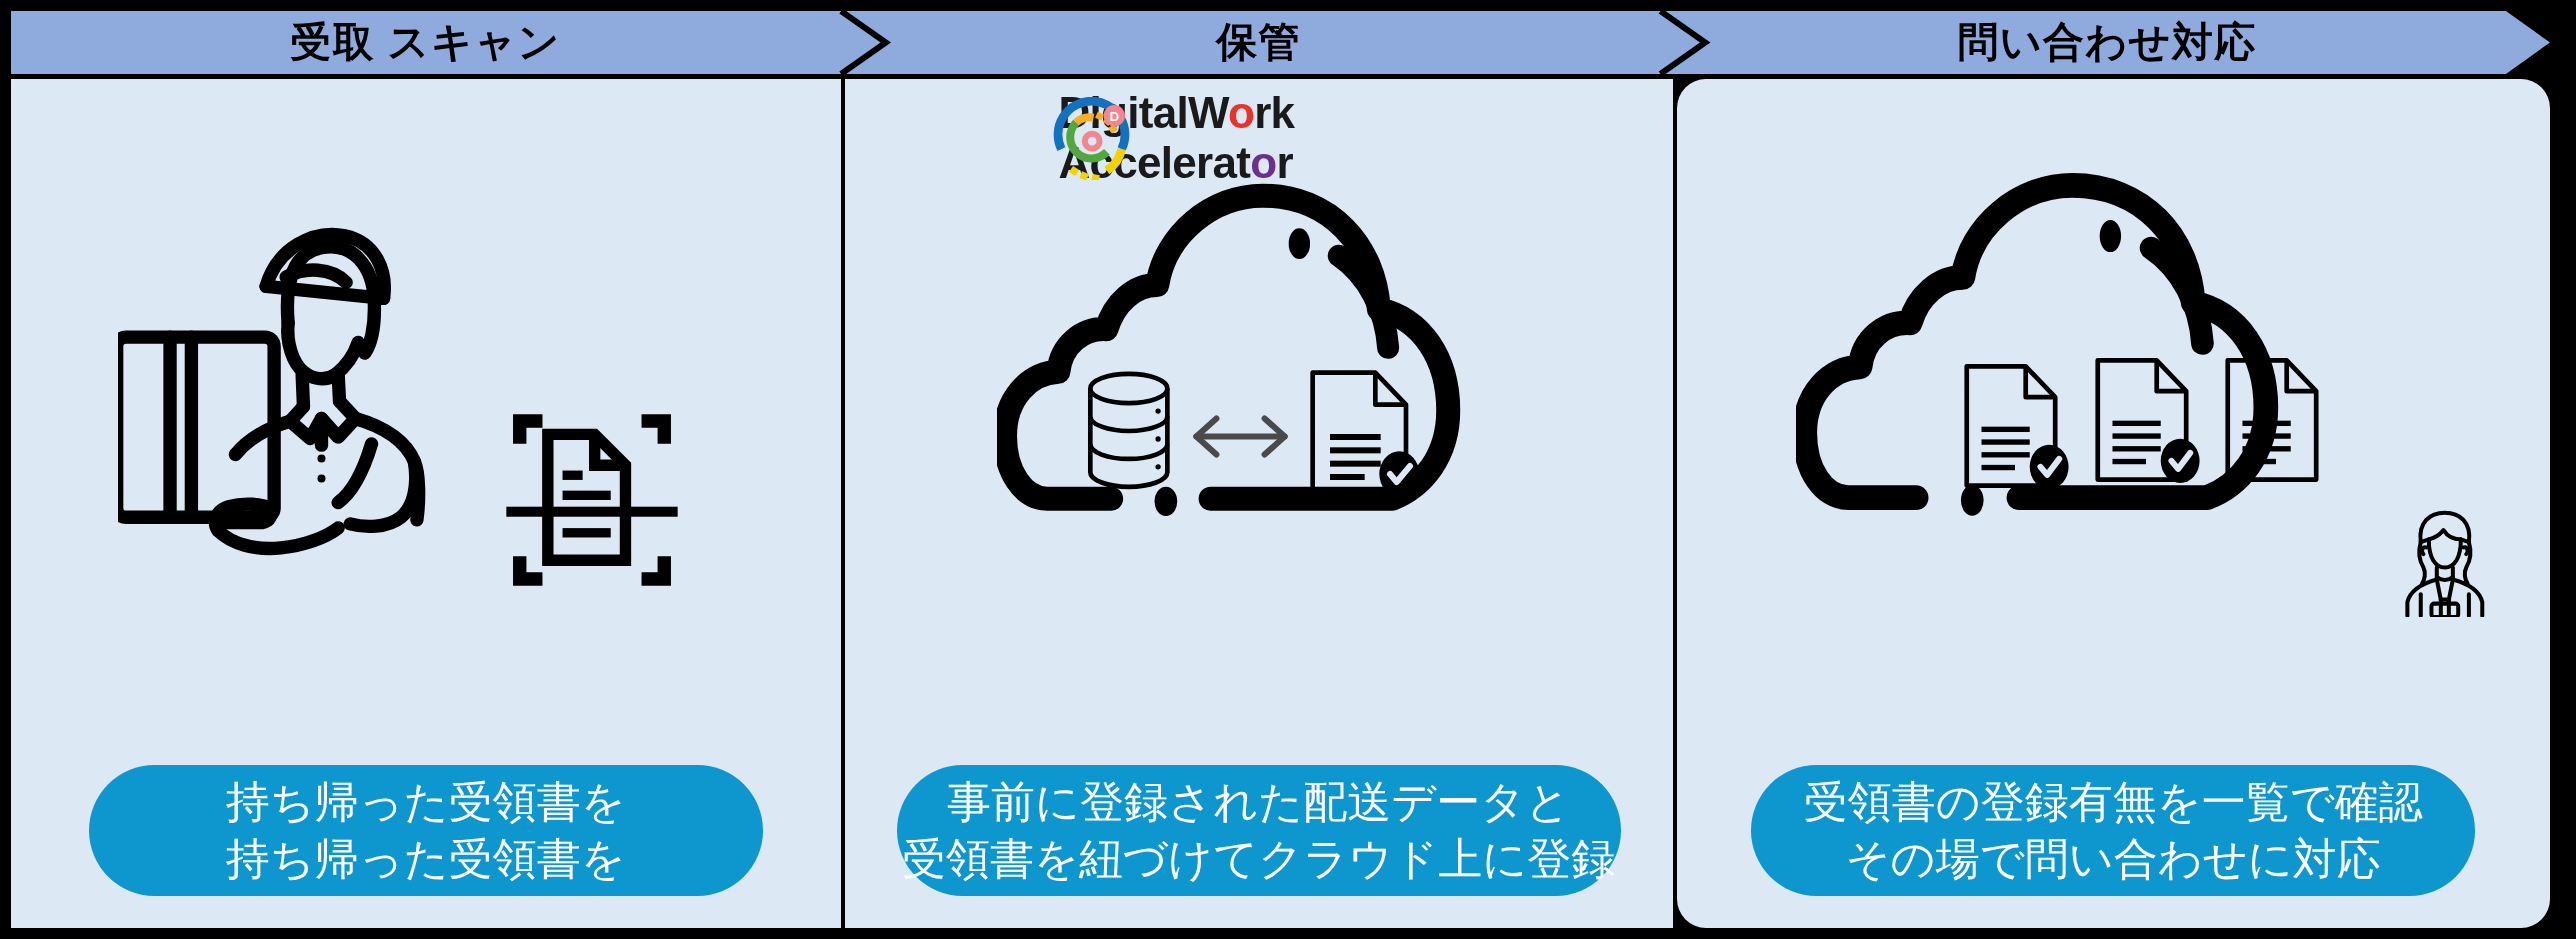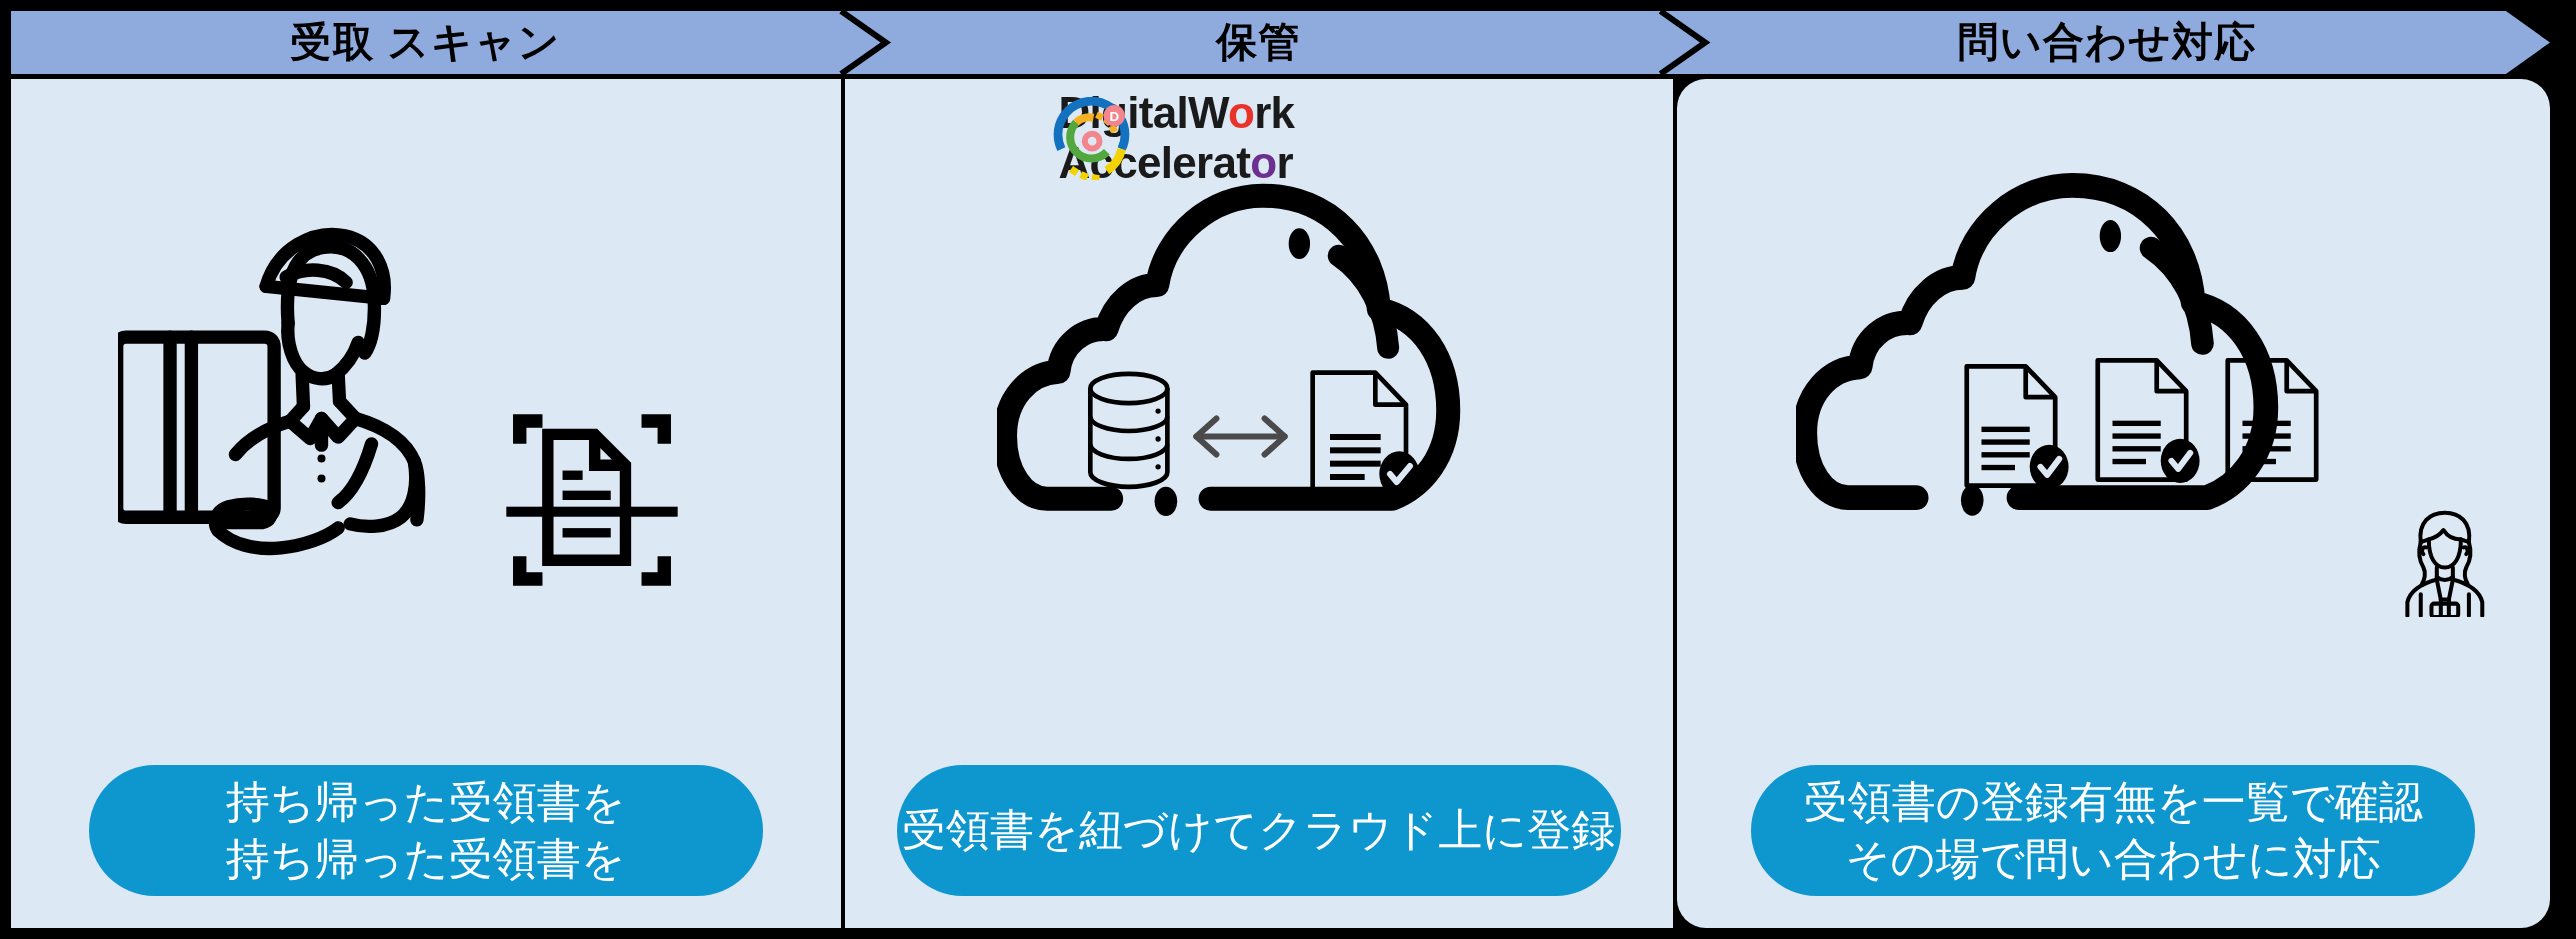--- a/index.html
+++ b/index.html
@@ -203,20 +203,21 @@
             <rect x="36" y="140" width="76" height="9"></rect>
             <rect x="36" y="160" width="52" height="9"></rect>
           </g>
           <ellipse cx="140" cy="160" rx="30" ry="34" fill="#000"></ellipse>
           <polyline points="126,160 136,172 156,148" fill="none" stroke="#DDE8F5" stroke-width="9" stroke-linecap="round" stroke-linejoin="round"></polyline>
         </svg>
 
       </div>
 
       <div class="pill pill-2">
+        <span>事前に登録された配送データと</span>
         <span>受領書を紐づけてクラウド上に登録</span>
       </div>
     </div>
 
     <div class="panel p3">
       <div class="art">
 
         <svg style="left:119px;top:93px;" width="554" height="347" viewBox="0 0 830 520">
           <g fill="none" stroke="#000" stroke-width="37" stroke-linecap="round" stroke-linejoin="round">
             <path d="M180,488 L78,488 C42,488 13,447 13,391 C13,333 50,294 96,292

